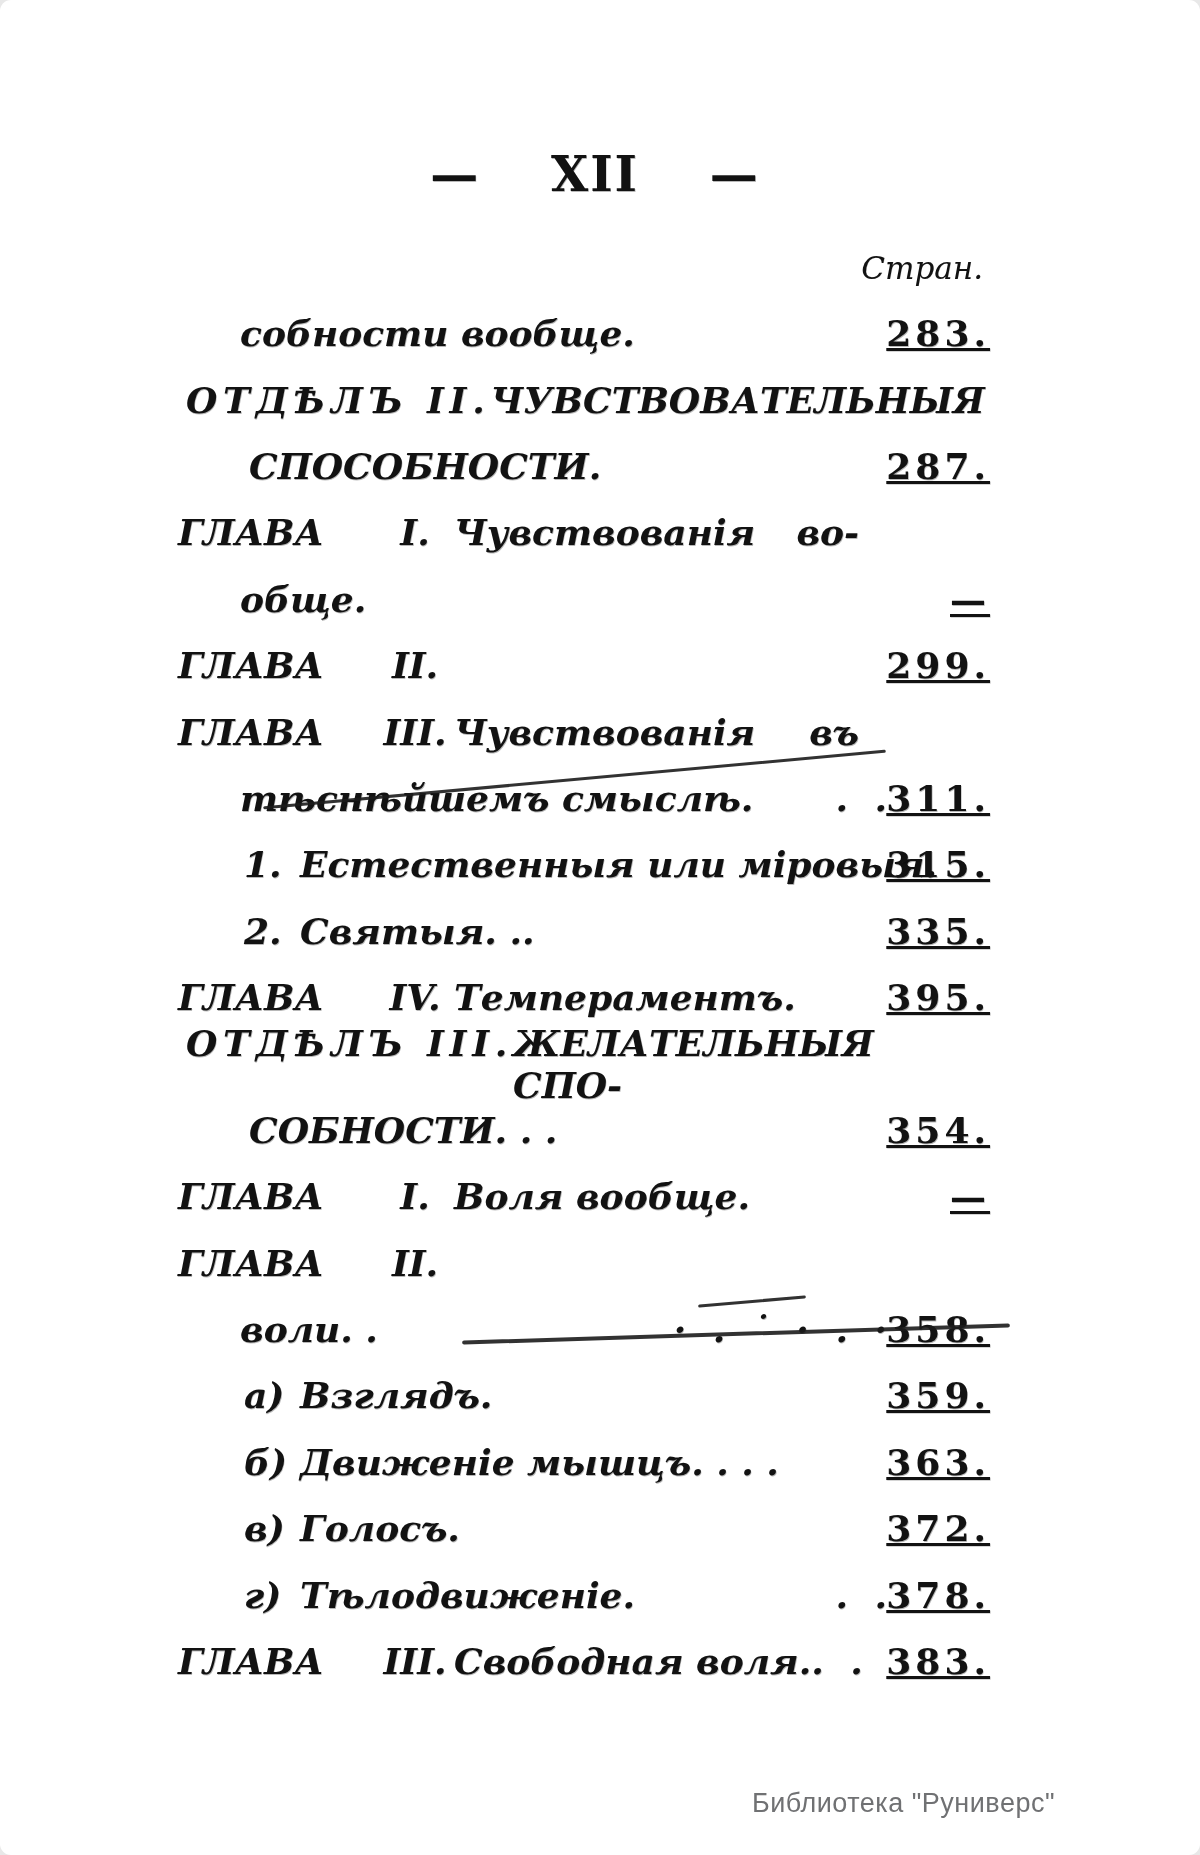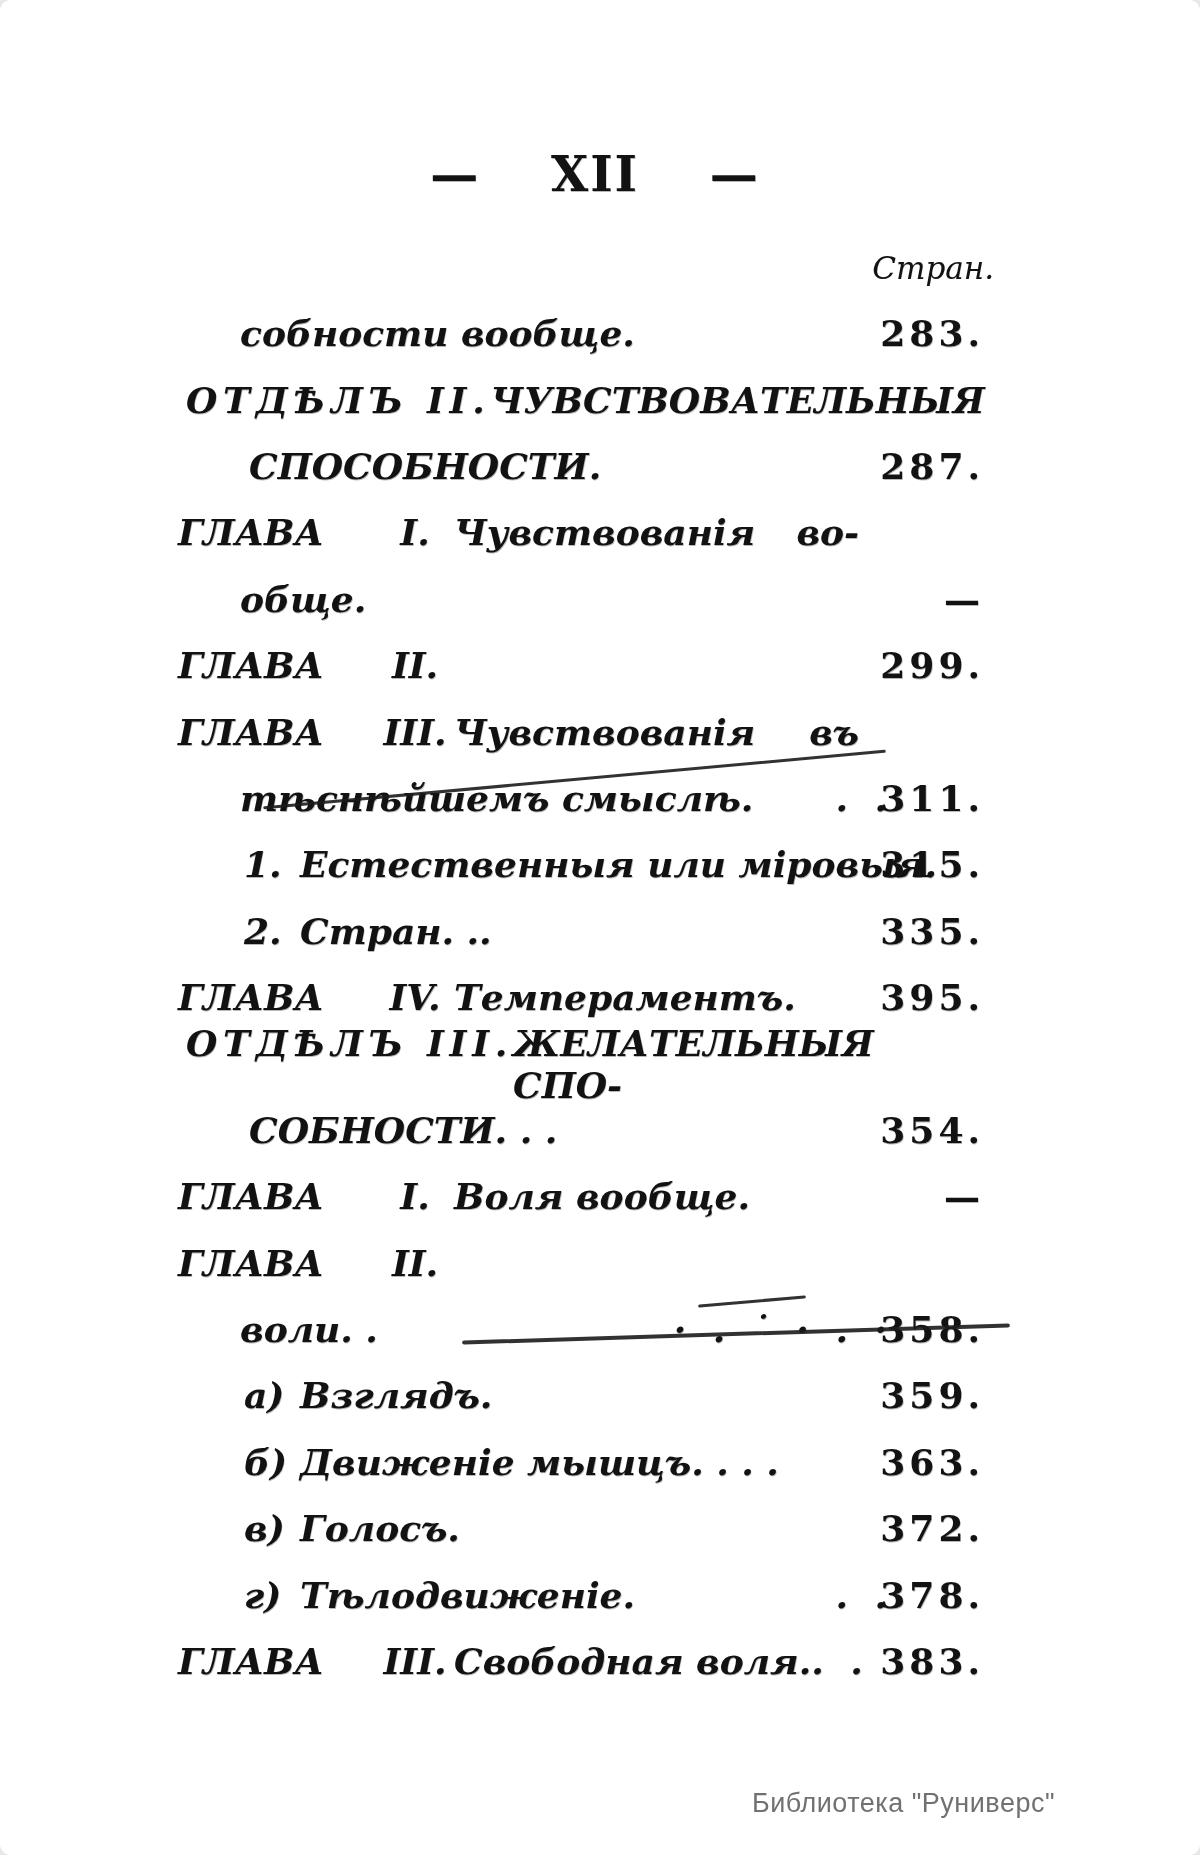--- a/index.html
+++ b/index.html
@@ -7,28 +7,28 @@
     position:relative;width:1200px;height:1855px;background:#ffffff;overflow:hidden;
     font-family:"DejaVu Serif","Liberation Serif",serif;color:#121212;font-weight:bold;
     text-shadow:0.6px 0.6px 0 rgba(0,0,0,0.28);
     border-radius:11px;
   }
   
   .header{position:absolute;top:146px;left:150px;width:850px;box-sizing:border-box;
     padding-left:40px;text-align:center;font-size:48px;letter-spacing:2px;}
   .header span{margin:0 26px;}
   
-  .stran{position:absolute;top:250px;left:144px;width:850px;text-align:right;
+  .stran{position:absolute;top:250px;left:133px;width:850px;text-align:right;
     font-style:italic;font-weight:normal;font-size:31px;text-shadow:0.4px 0.4px 0 rgba(0,0,0,0.2);}
   
   .toc{position:absolute;top:300px;left:150px;width:850px;font-size:36px;}
   .row{position:relative;height:66.4px;display:flex;align-items:center;}
   .text{display:flex;align-items:baseline;white-space:pre;font-style:italic;}
   .kw,.num,.body,.dots{display:block;}
-  .page{position:absolute;right:16px;top:50%;transform:translateY(-50%);letter-spacing:4px;}
+  .page{position:absolute;right:10px;top:50%;transform:translateY(-50%);letter-spacing:4px;text-decoration:underline;}
   
   .row.section   .text{margin-left:36px;width:707px;}
   .row.chapter   .text{margin-left:28px;width:681px;}
   .row.cont      .text{margin-left:90px;width:653px;}
   .row.cont-caps .text{margin-left:99px;width:680px;}
   .row.item      .text{margin-left:94px;width:649px;}
   .row.section .kw{min-width:276px;flex:none;letter-spacing:.16em;}
   .row.chapter .kw{width:198px;flex:none;}
   .row.chapter .num{width:78px;flex:none;text-align:center;}
   .row.item .kw{width:56px;flex:none;}
@@ -135,21 +135,21 @@
       <span class="num"></span>
       <span class="body">Естественныя или міровыя.</span>
       <span class="dots"></span>
     </div>
     <div class="page">315.</div>
   </div>
       <div class="row item">
     <div class="text">
       <span class="kw">2.</span>
       <span class="num"></span>
-      <span class="body">Стран. ..</span>
+      <span class="body">Святыя. ..</span>
       <span class="dots"></span>
     </div>
     <div class="page">335.</div>
   </div>
       <div class="row chapter">
     <div class="text">
       <span class="kw">ГЛАВА</span>
       <span class="num">IV.</span>
       <span class="body">Темпераментъ.</span>
       <span class="dots"></span>

